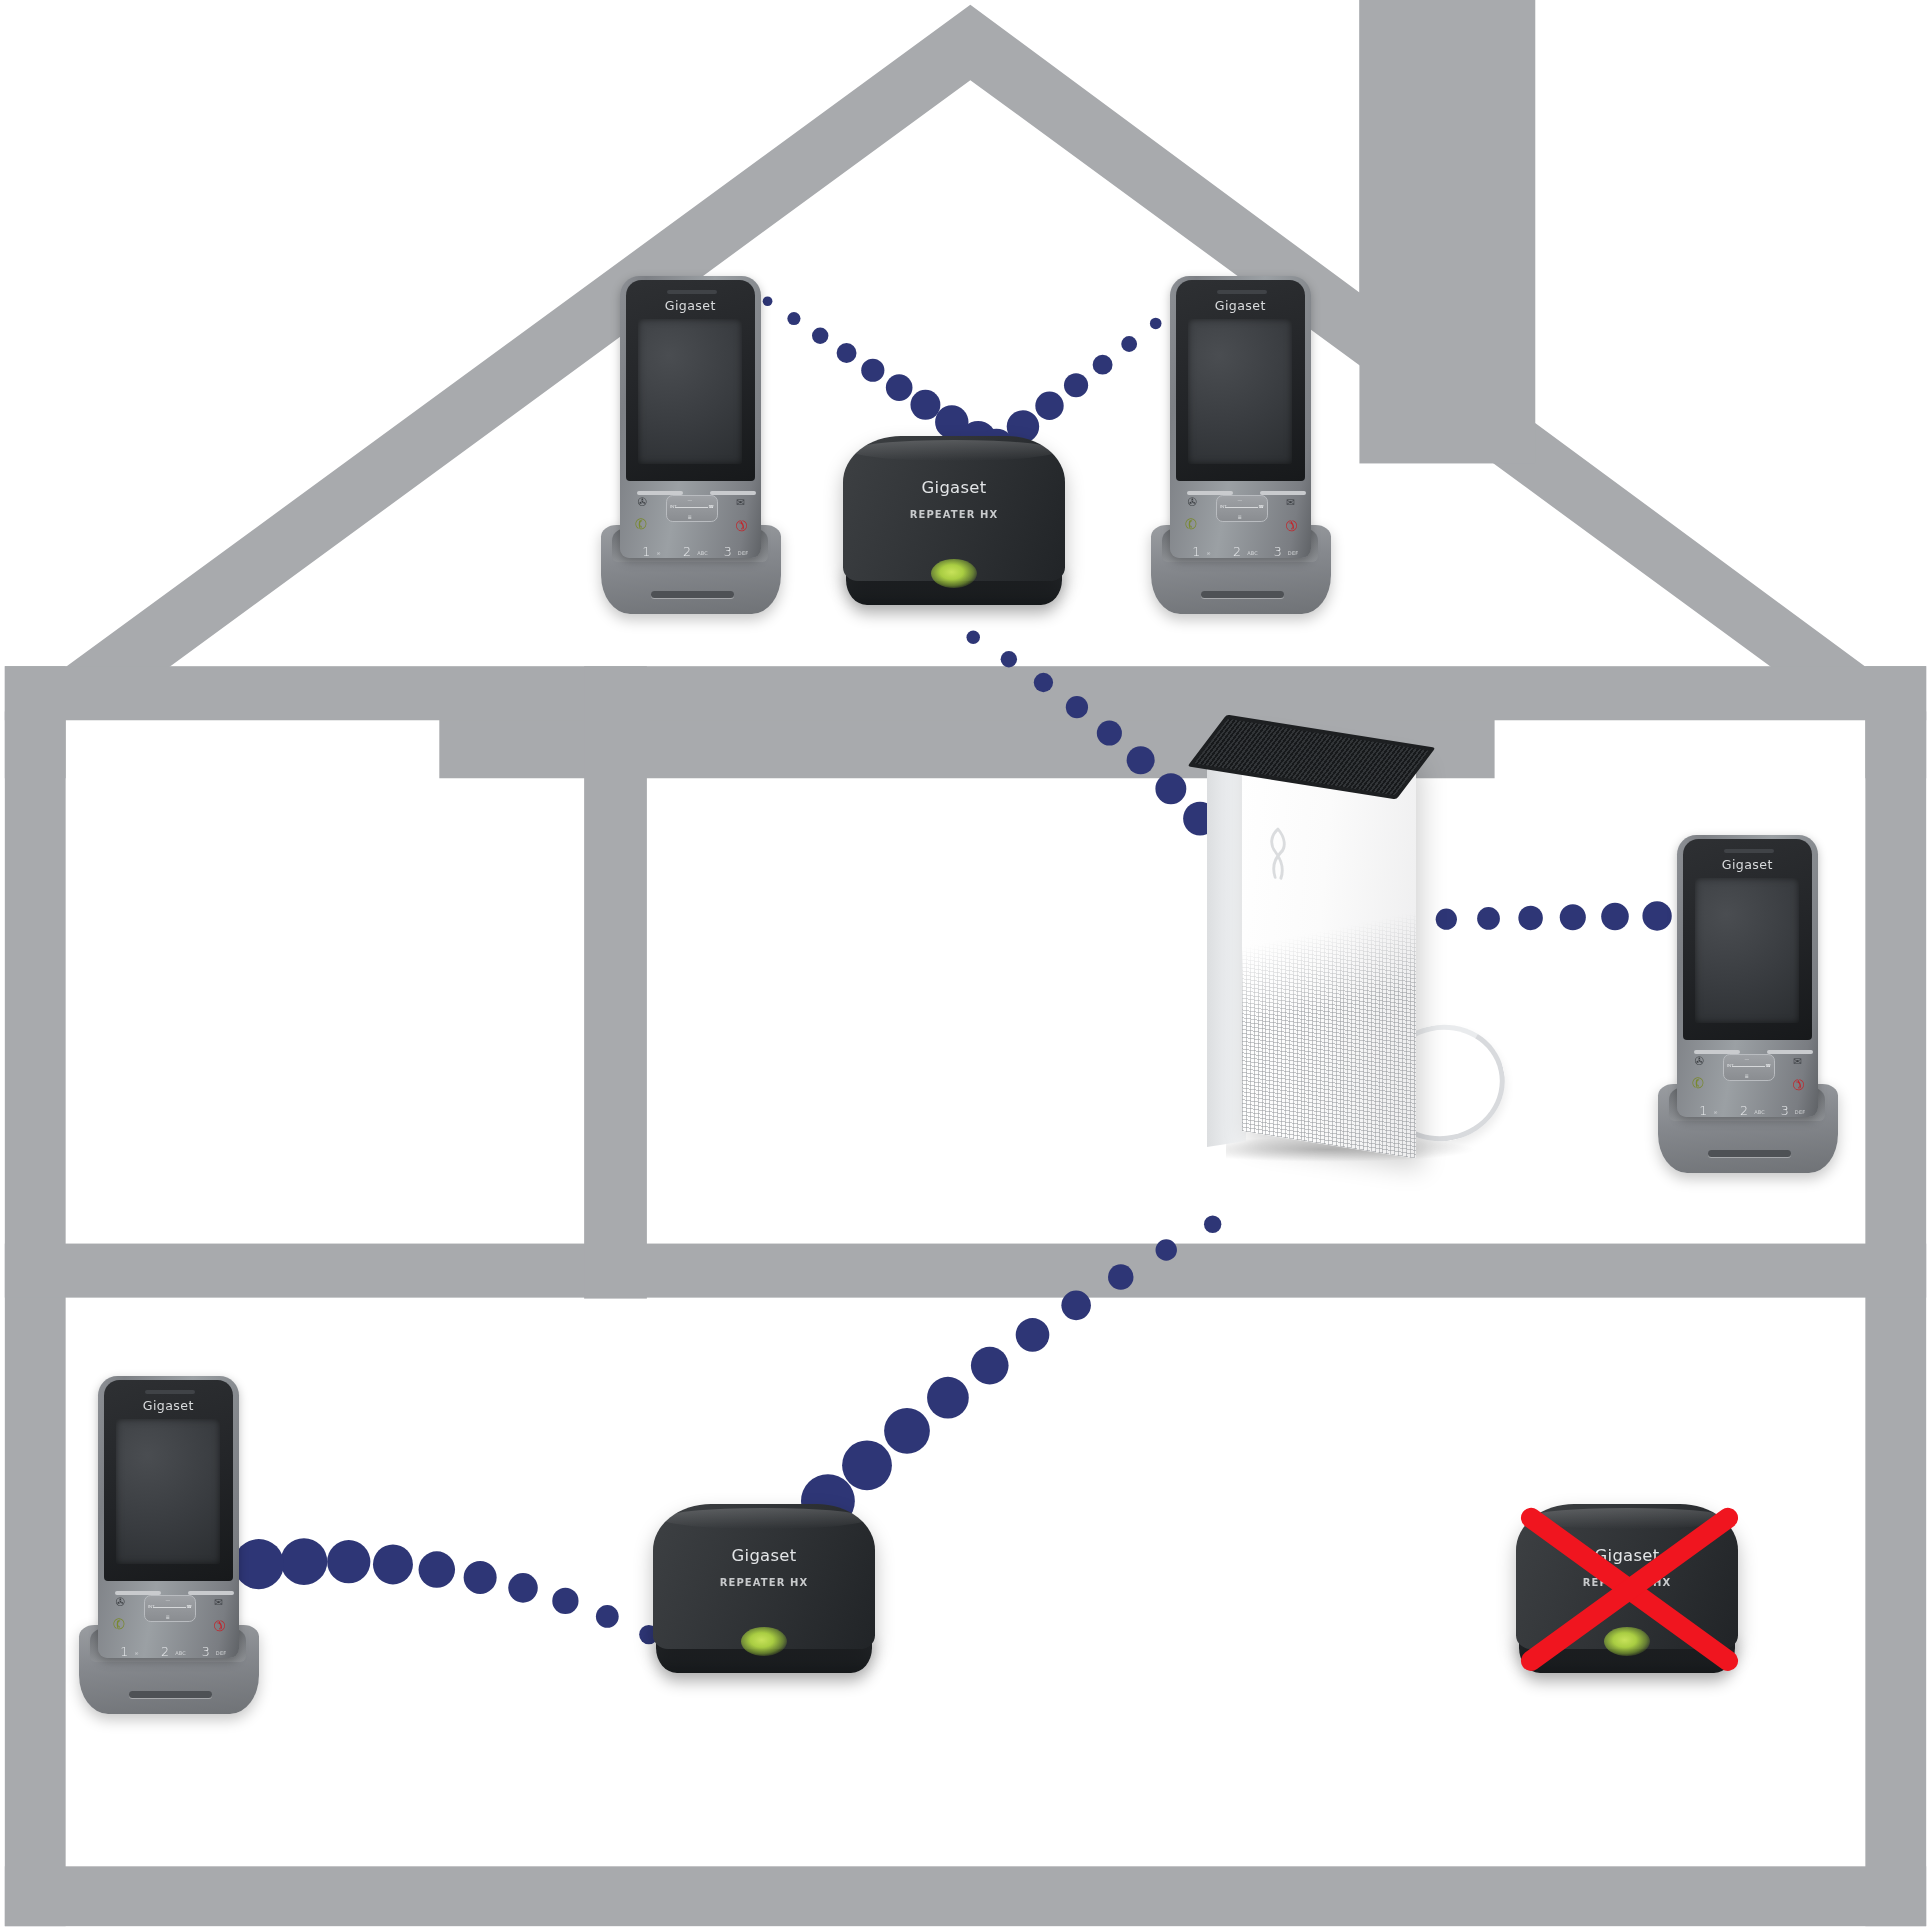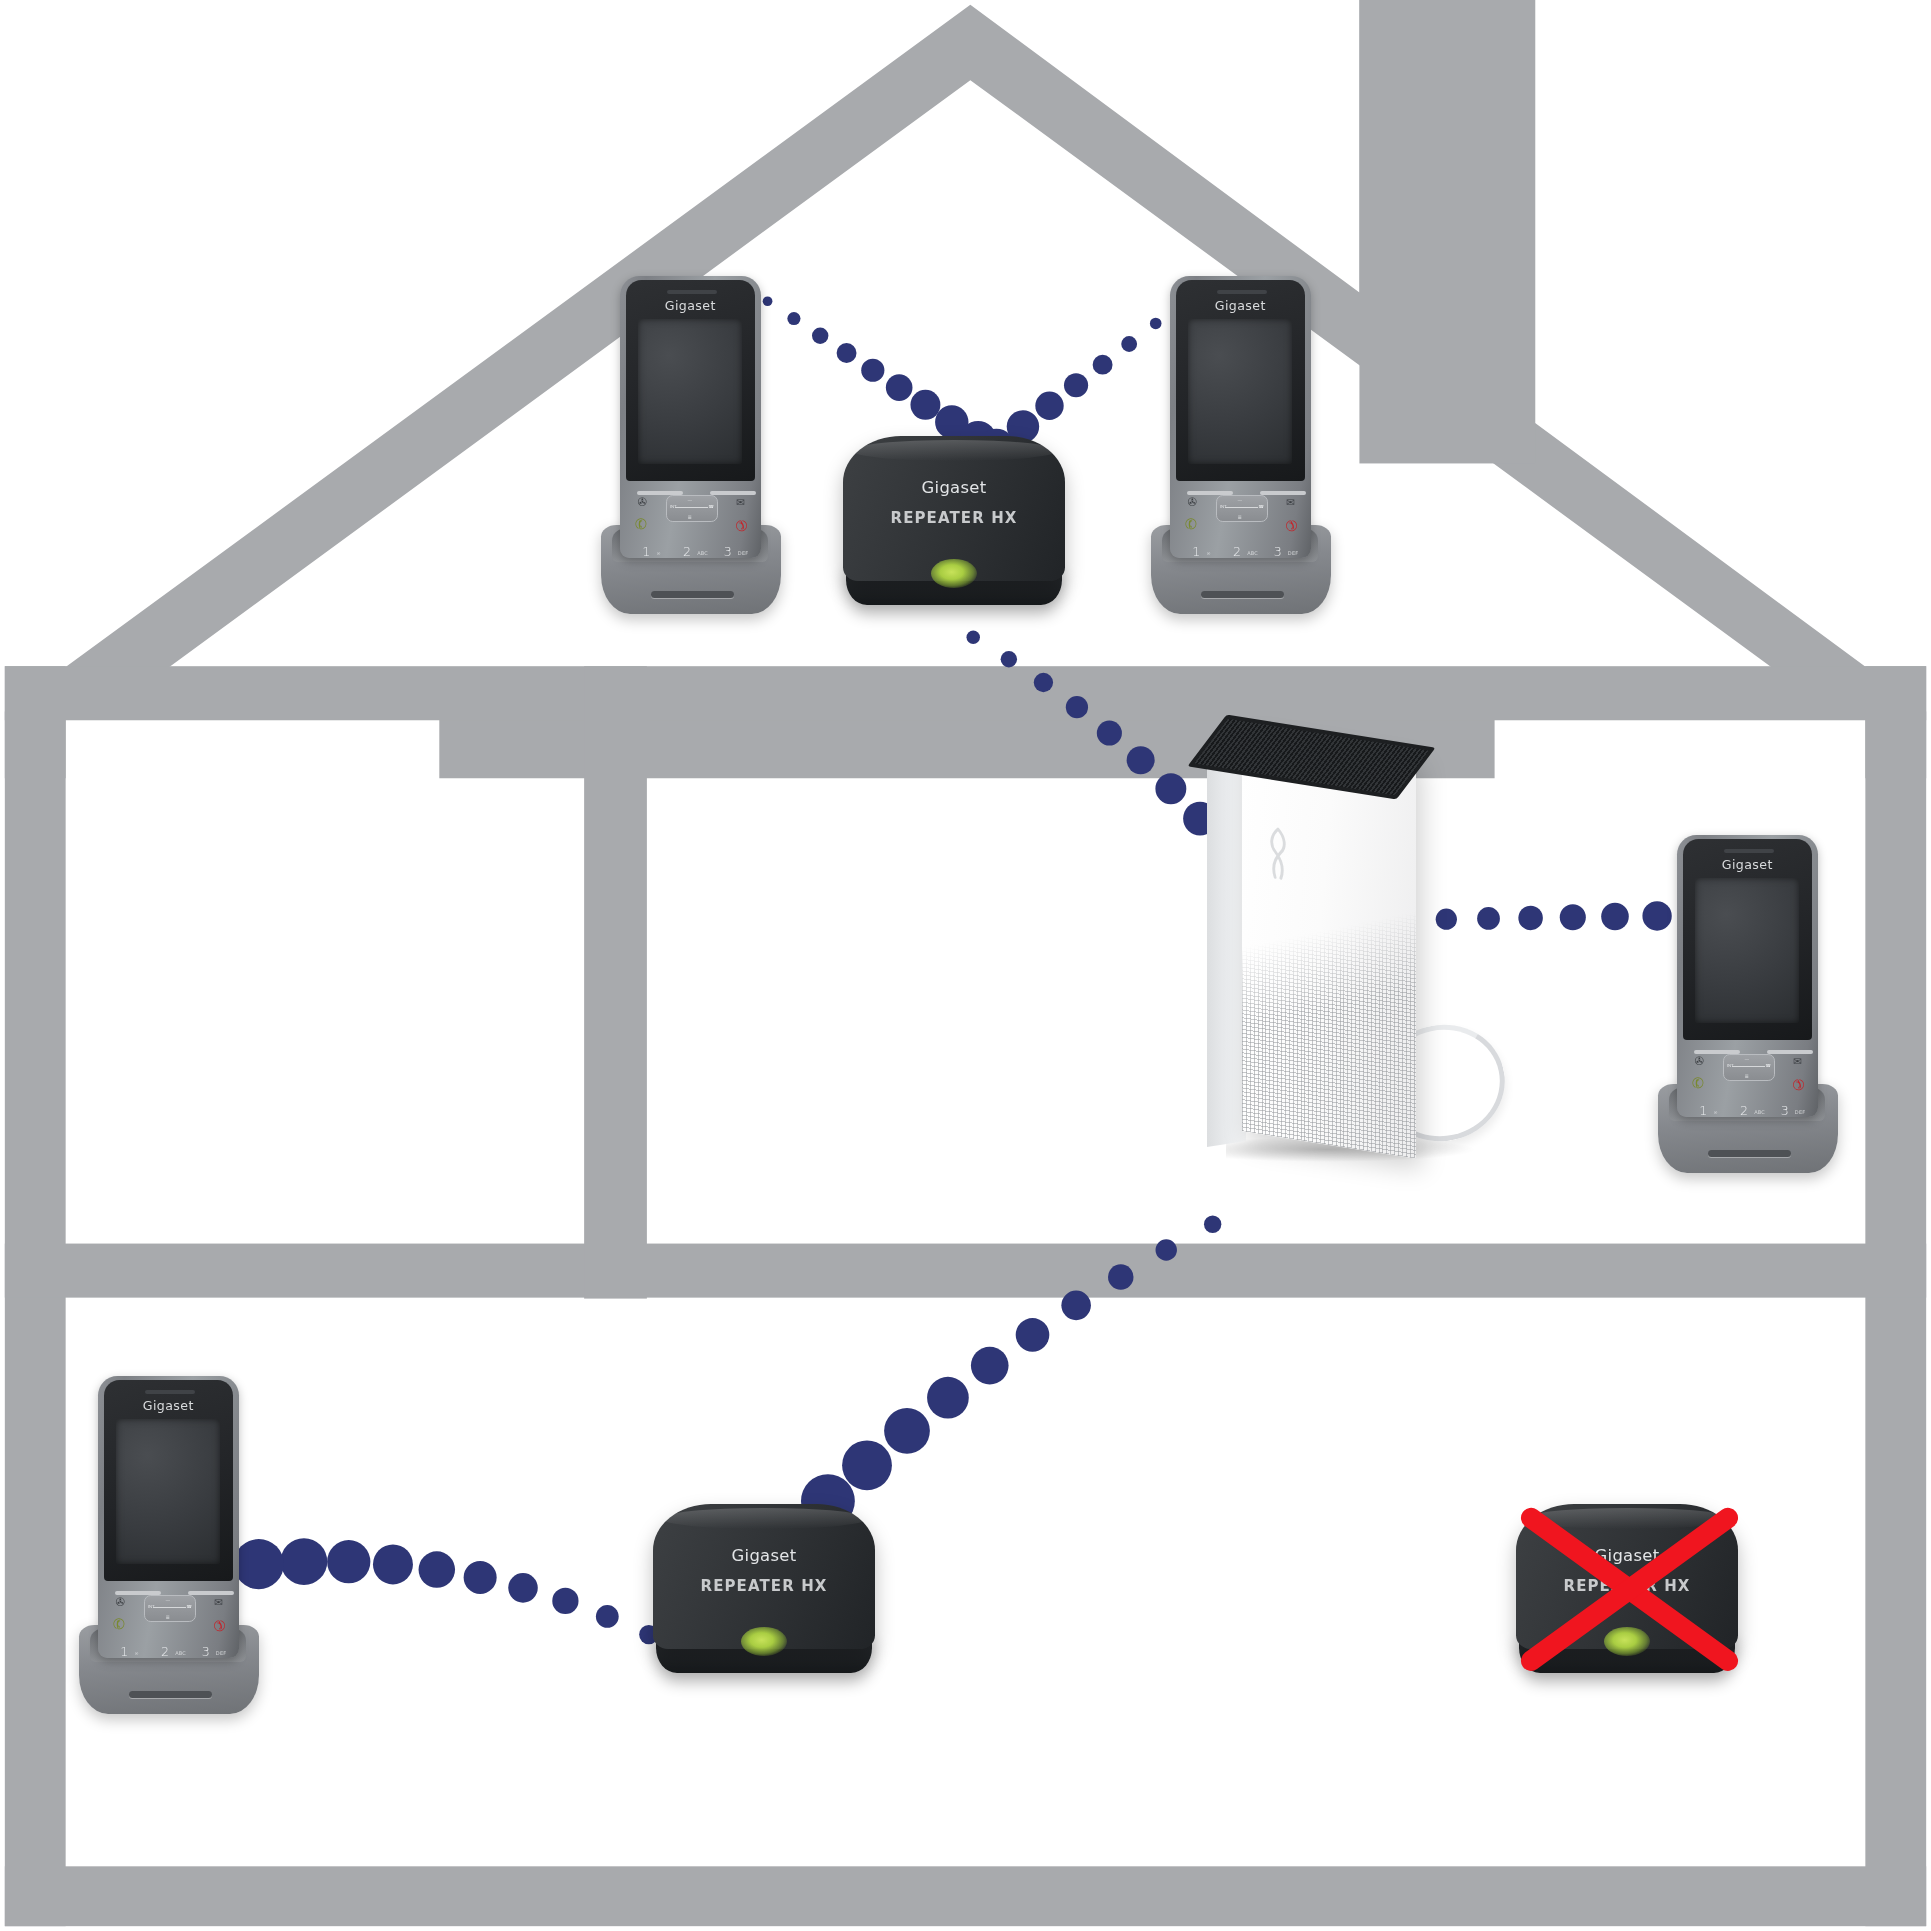--- a/index.html
+++ b/index.html
@@ -128,21 +128,21 @@
     border-radius:9.7px 9.7px 21px 21px/5.8px 5.8px 25px 25px;
     box-shadow:0 8.7px 15.4px rgba(0,0,0,.3);
   }
   .rp-brand{
     position:absolute;left:0;top:42px;width:222px;text-align:center;
     color:#e3e5e7;font-size:16.4px;letter-spacing:0.3px;
     font-family:"DejaVu Sans",sans-serif;
   }
   .rp-model{
     position:absolute;left:0;top:73px;width:222px;text-align:center;
-    color:#c8cacc;font-size:15px;letter-spacing:1.1px;font-weight:bold;
+    color:#c8cacc;font-size:10px;letter-spacing:1.1px;font-weight:bold;
     font-family:"DejaVu Sans",sans-serif;
   }
   .rp-led{
     position:absolute;left:50%;bottom:17.4px;margin-left:-23px;
     width:46px;height:29px;border-radius:50%;
     background:radial-gradient(ellipse at 45% 45%,
        #c7e25a 0%,#a9cd42 32%,rgba(150,192,55,.55) 60%,rgba(140,185,50,0) 78%);
     filter:blur(0.6px);
   }
   .rp-cross{position:absolute;left:-11.6px;top:-15.4px;width:251px;height:193px;z-index:7;}

